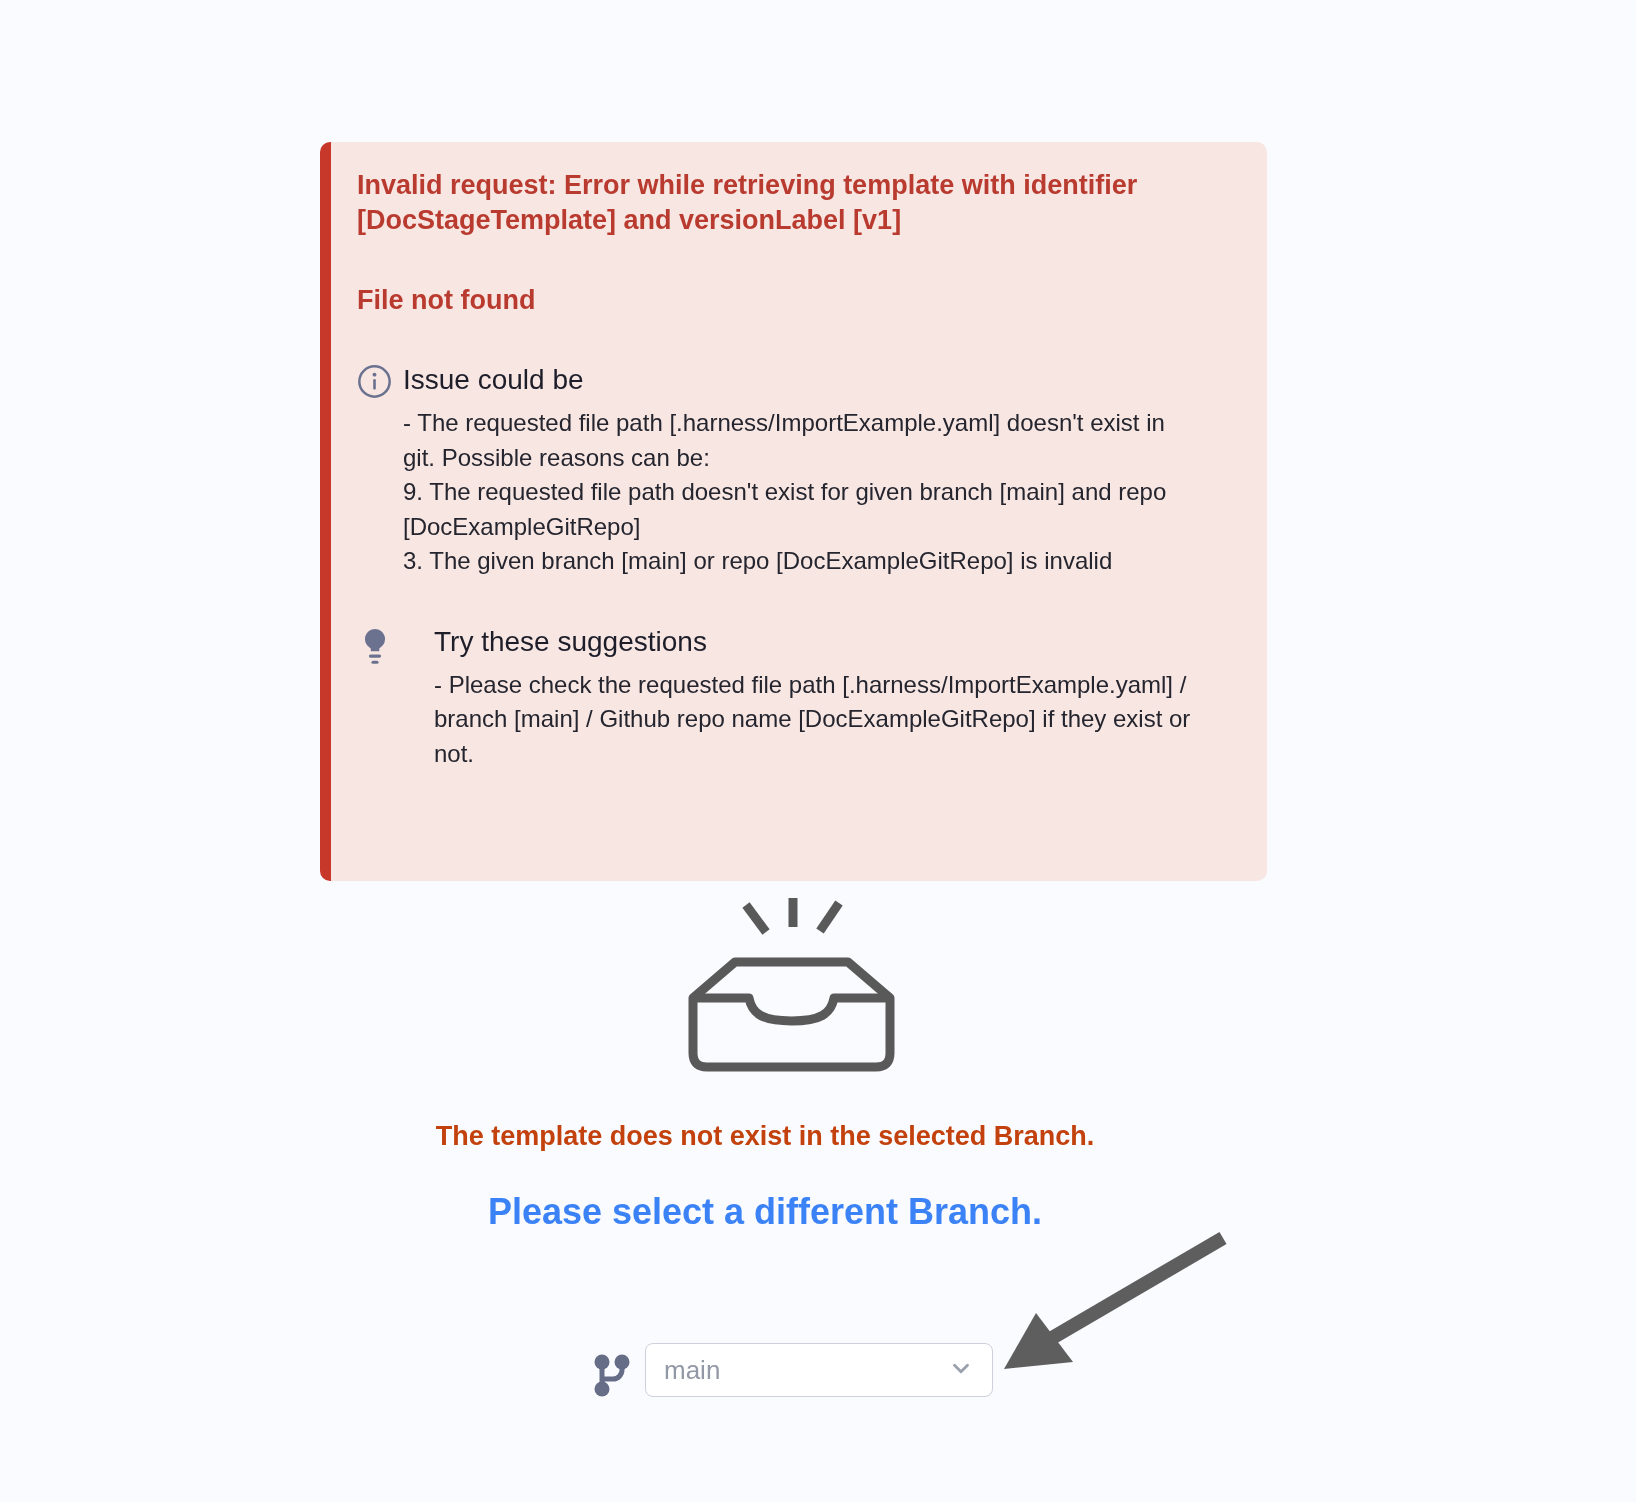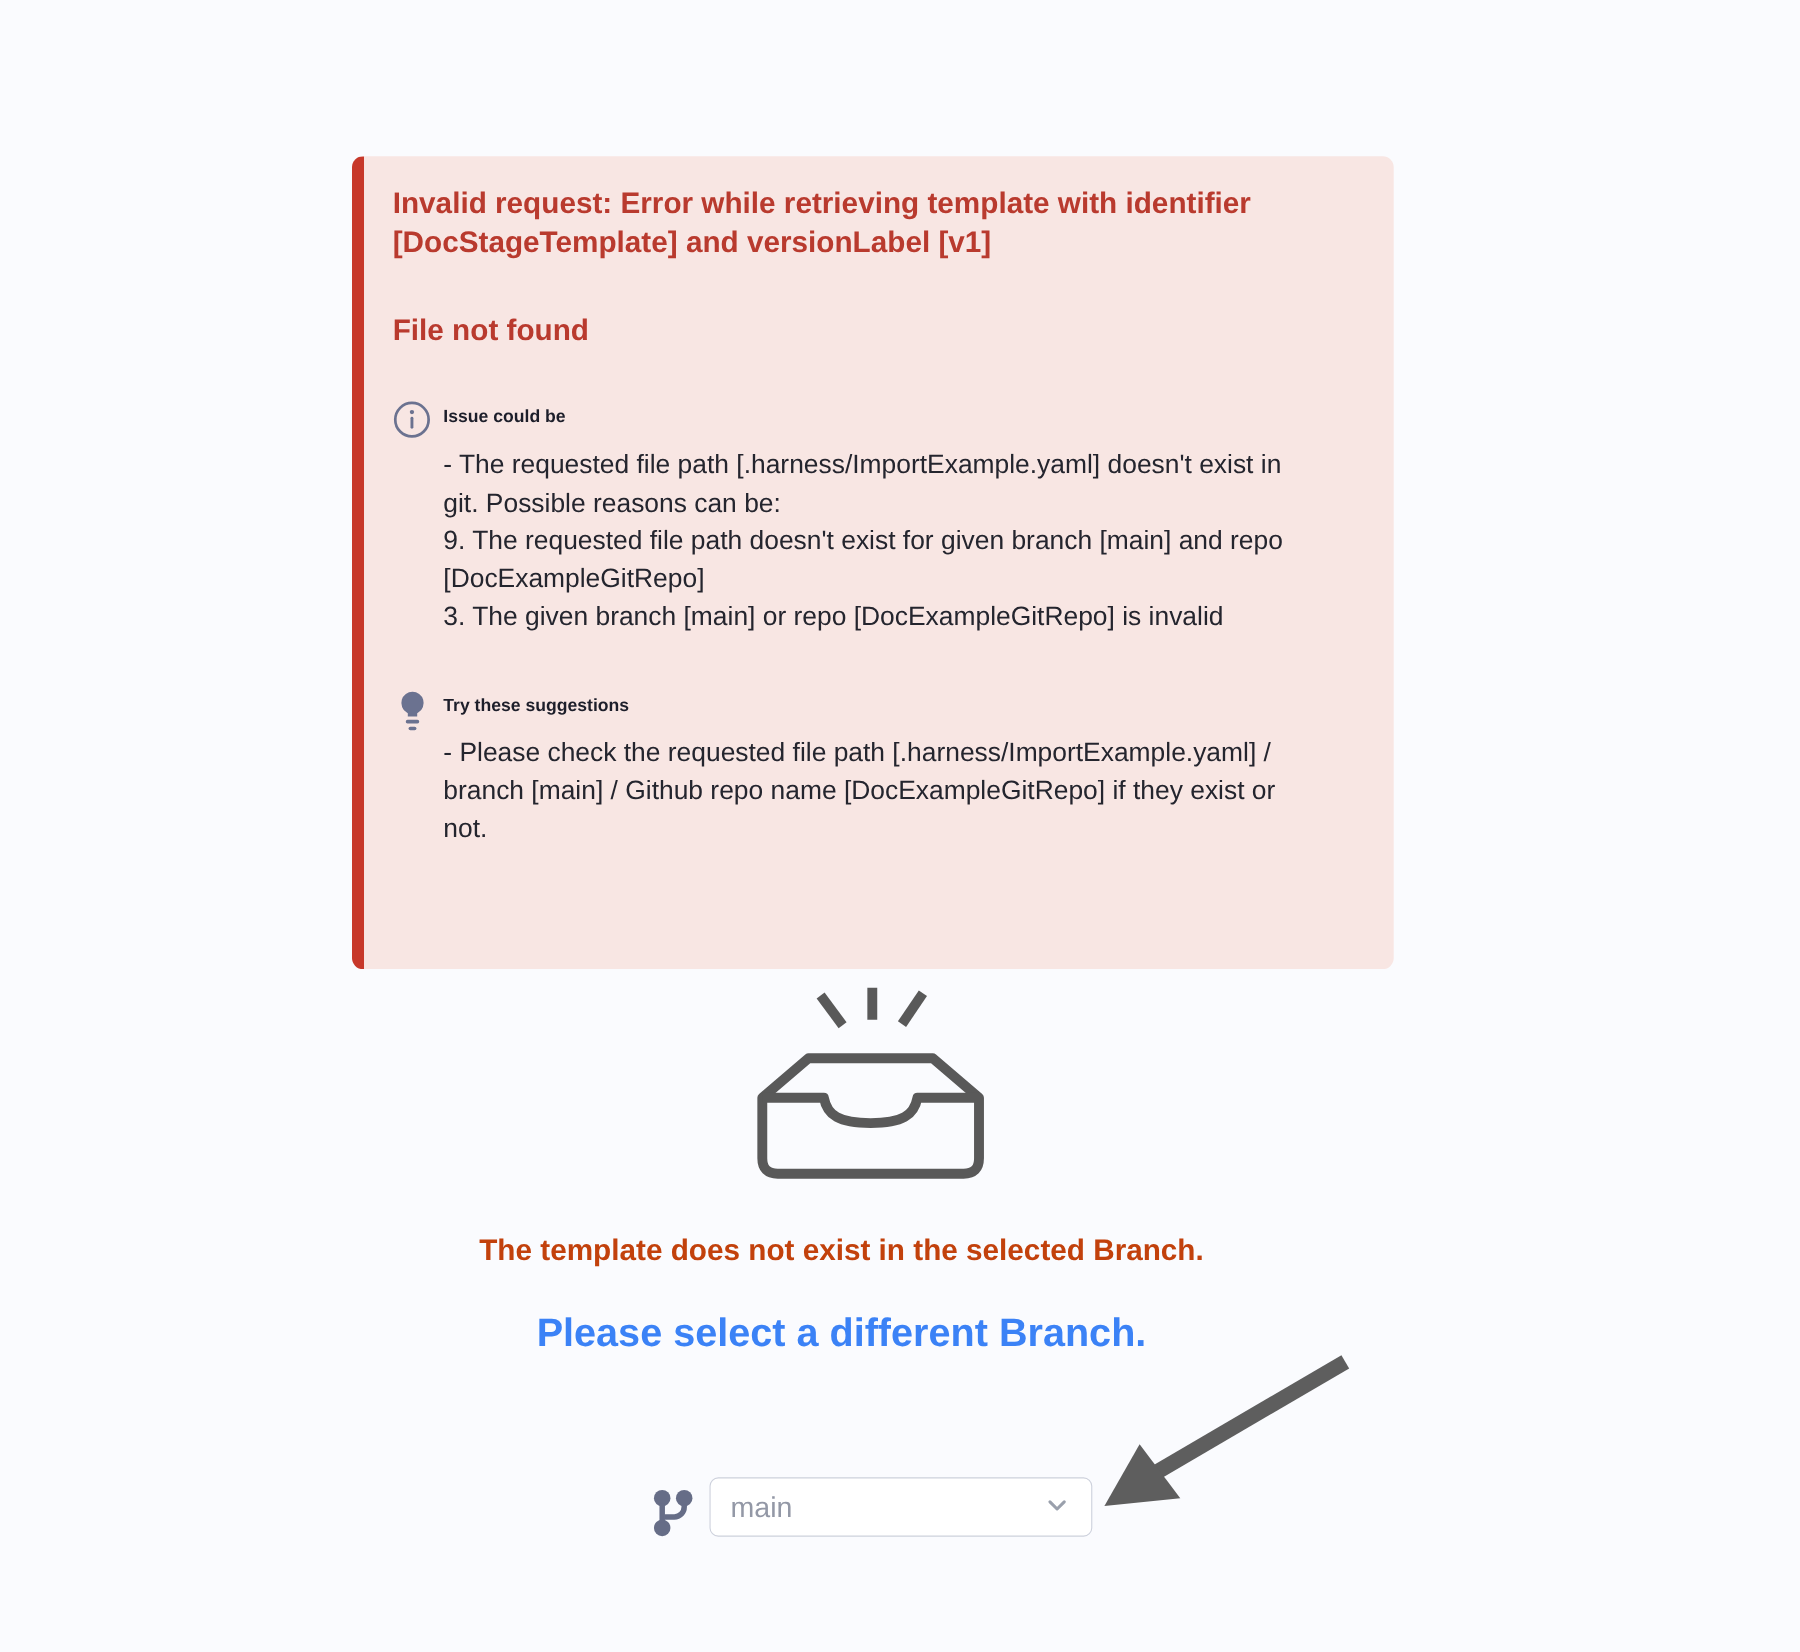--- a/index.html
+++ b/index.html
@@ -31,30 +31,30 @@
     margin-bottom: 45px;
   }
   .banner-subtitle {
     color: #b93a2e;
     font-size: 27px;
     font-weight: 700;
     line-height: 34px;
     margin-bottom: 46px;
   }
   .section { display: flex; }
-  .section + .section { margin-top: 46px; }
+  .section + .section { margin-top: 46px; gap: 31px; }
   .section-icon-col {
     width: 46px; flex: 0 0 46px;
     padding-top: 1px;
   }
   .section-text-col { flex: 1; }
   .section-heading {
     color: #1d1e2a;
-    font-size: 16px;
-    font-weight: 700;
+    font-size: 28px;
+    font-weight: 400;
     line-height: 34px;
     margin-bottom: 9px;
   }
   .section-body {
     color: #24252e;
     font-size: 24px;
     font-weight: 400;
     line-height: 34.5px;
     max-width: 795px;
   }

